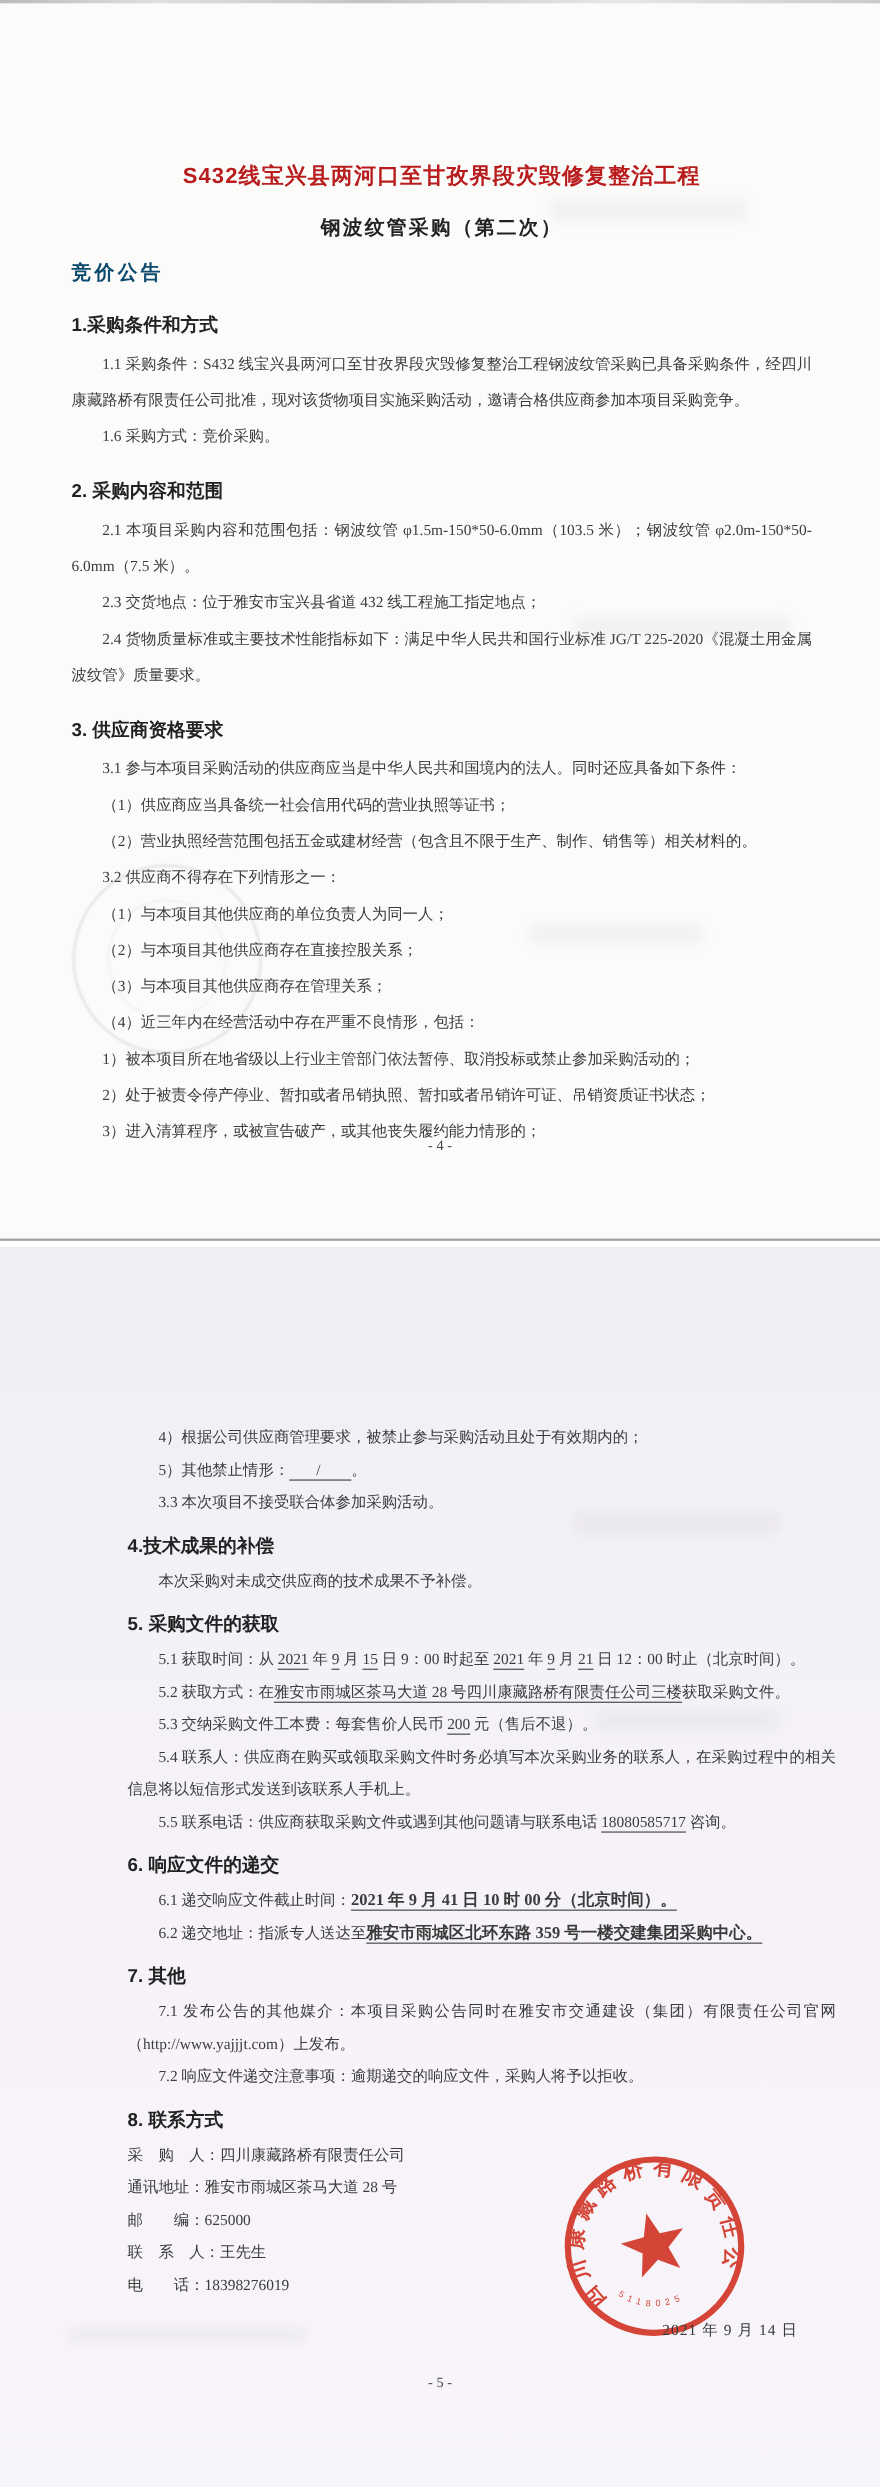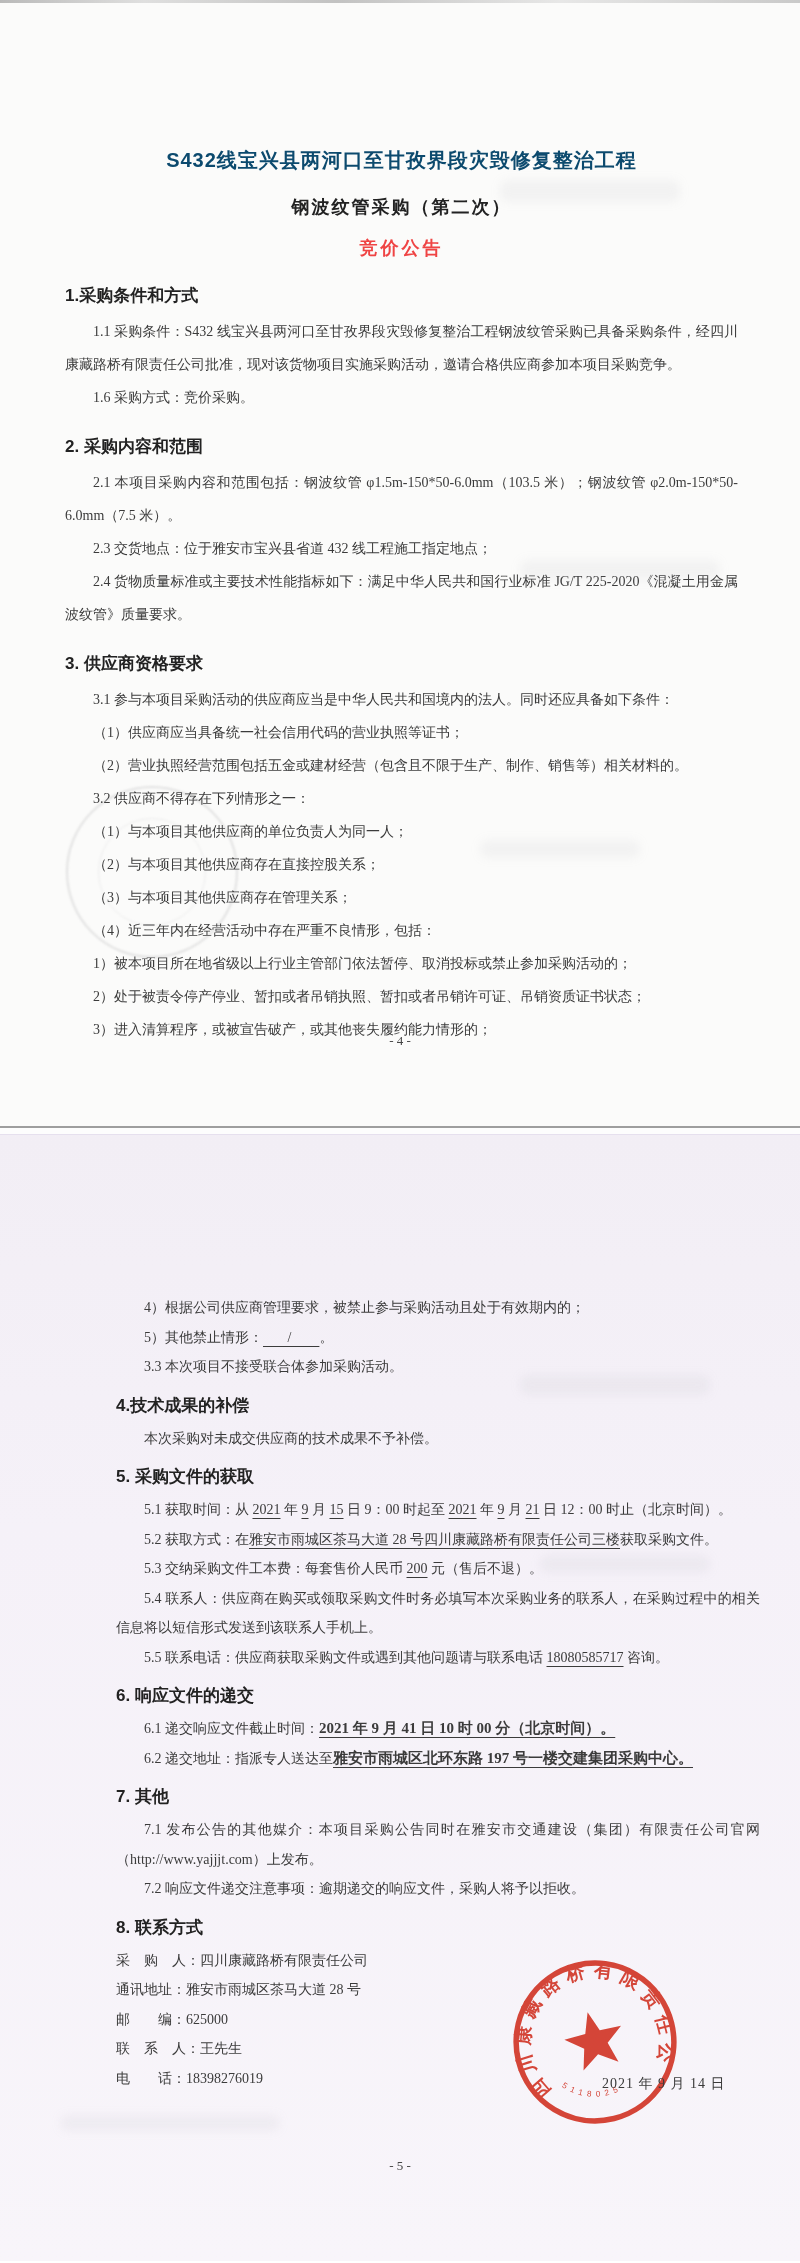--- a/index.html
+++ b/index.html
@@ -11,25 +11,25 @@
             border-bottom:2px solid #9e9e9e; }
   .page-4::before { content:""; position:absolute; left:0; top:0; right:0; height:3px;
             background:linear-gradient(90deg,#6a6a6a 0%,#bdbdbd 18%,#7d7d7d 42%,#cfcfcf 70%,#8d8d8d 100%);
             opacity:.45; }
   .page-gap { height:6px; background:#fdfdfd; }
   .page-5 { height:1127px;
             background:linear-gradient(180deg,#f2eef5 0%,#f5f1f8 35%,#f8f5fa 100%);
             padding:158px 40px 0 116px; border-top:1px solid #e6e0ee; }
 
   .doc-title { font:bold 20px/1.45 "Liberation Sans","DejaVu Sans",sans-serif;
-               color:#0c4a6e; text-align:center; letter-spacing:1px; margin-bottom:20px; }
+               color:#b91c1c; text-align:center; letter-spacing:1px; margin-bottom:20px; }
   .doc-subtitle { font:bold 18px/1.4 "Liberation Sans","DejaVu Sans",sans-serif;
                color:#222; text-align:center; letter-spacing:2px; margin-bottom:16px; }
   .doc-type { font:bold 18px/1.4 "Liberation Sans","DejaVu Sans",sans-serif;
-               color:#ef4444; text-align:center; letter-spacing:3px; margin-bottom:18px; }
+               color:#0c4a6e; letter-spacing:3px; margin-bottom:18px; }
 
   .doc-p { font:14px/33px "Liberation Serif","DejaVu Serif",serif; color:#3b3b3b;
            text-align:justify; text-indent:2em; margin:0; }
   .doc-h { font:bold 17px/34px "Liberation Sans","DejaVu Sans",sans-serif; color:#222;
            margin:16px 0 2px; }
   .page-5 .doc-p { line-height:29.5px; }
   .page-5 .doc-h { line-height:31px; margin:8px 0 3px; }
   .flush { text-indent:0; }
   .seg-u { text-decoration:underline; text-underline-offset:4px; white-space:pre; }
   .seg-b { font-weight:bold; font-size:15px; }
@@ -42,21 +42,21 @@
   .ghost-seal { position:absolute; left:66px; top:786px; width:168px; height:168px;
            border:2px solid rgba(125,125,132,.20); border-radius:50%; filter:blur(1px); }
   .ghost-seal::after { content:""; position:absolute; inset:30px;
            border:1px solid rgba(125,125,132,.12); border-radius:50%; }
 
   .smudge { position:absolute; background:rgba(168,166,176,.10); filter:blur(5px);
            border-radius:8px; }
 
   .company-seal { position:absolute; left:508px; top:820px; width:174px; height:174px;
            transform:rotate(-14deg); mix-blend-mode:multiply; opacity:.93; }
-  .issue-date { position:absolute; left:602px; top:938px;
+  .issue-date { position:absolute; left:602px; top:974px;
            font:14px/22px "Liberation Serif","DejaVu Serif",serif; color:#3a3a3a;
            letter-spacing:1px; }
 </style>
 </head>
 <body>
 
 <div class="doc-canvas">
 
   <div class="page page-4">
     <div class="smudge" style="left:500px; top:180px; width:180px; height:22px;"></div>
@@ -107,21 +107,21 @@
         <div class="doc-h"><span>4.技术成果的补偿</span></div>
         <div class="doc-p"><span>本次采购对未成交供应商的技术成果不予补偿。</span></div>
         <div class="doc-h"><span>5.  采购文件的获取</span></div>
         <div class="doc-p"><span>5.1 获取时间：从 </span><span class="seg-u">2021</span><span> 年 </span><span class="seg-u">9</span><span> 月 </span><span class="seg-u">15</span><span> 日 9：00 时起至 </span><span class="seg-u">2021</span><span> 年 </span><span class="seg-u">9</span><span> 月 </span><span class="seg-u">21</span><span> 日 12：00 时止（北京时间）。</span></div>
         <div class="doc-p"><span>5.2 获取方式：在</span><span class="seg-u">雅安市雨城区茶马大道 28 号四川康藏路桥有限责任公司三楼</span><span>获取采购文件。</span></div>
         <div class="doc-p"><span>5.3 交纳采购文件工本费：每套售价人民币 </span><span class="seg-u">200</span><span> 元（售后不退）。</span></div>
         <div class="doc-p"><span>5.4 联系人：供应商在购买或领取采购文件时务必填写本次采购业务的联系人，在采购过程中的相关信息将以短信形式发送到该联系人手机上。</span></div>
         <div class="doc-p"><span>5.5 联系电话：供应商获取采购文件或遇到其他问题请与联系电话 </span><span class="seg-u">18080585717</span><span> 咨询。</span></div>
         <div class="doc-h"><span>6.  响应文件的递交</span></div>
         <div class="doc-p"><span>6.1 递交响应文件截止时间：</span><span class="seg-u seg-b">2021 年 9 月 41 日 10 时 00 分（北京时间）。</span></div>
-        <div class="doc-p"><span>6.2 递交地址：指派专人送达至</span><span class="seg-u seg-b">雅安市雨城区北环东路 197 号一楼交建集团采购中心。</span></div>
+        <div class="doc-p"><span>6.2 递交地址：指派专人送达至</span><span class="seg-u seg-b">雅安市雨城区北环东路 359 号一楼交建集团采购中心。</span></div>
         <div class="doc-h"><span>7.  其他</span></div>
         <div class="doc-p"><span>7.1 发布公告的其他媒介：本项目采购公告同时在雅安市交通建设（集团）有限责任公司官网（http://www.yajjjt.com）上发布。</span></div>
         <div class="doc-p"><span>7.2 响应文件递交注意事项：逾期递交的响应文件，采购人将予以拒收。</span></div>
         <div class="doc-h"><span>8.  联系方式</span></div>
         <div class="doc-p flush"><span>采　购　人：四川康藏路桥有限责任公司</span></div>
         <div class="doc-p flush"><span>通讯地址：雅安市雨城区茶马大道 28 号</span></div>
         <div class="doc-p flush"><span>邮　　编：625000</span></div>
         <div class="doc-p flush"><span>联　系　人：王先生</span></div>
         <div class="doc-p flush"><span>电　　话：18398276019</span></div>
       </div>

